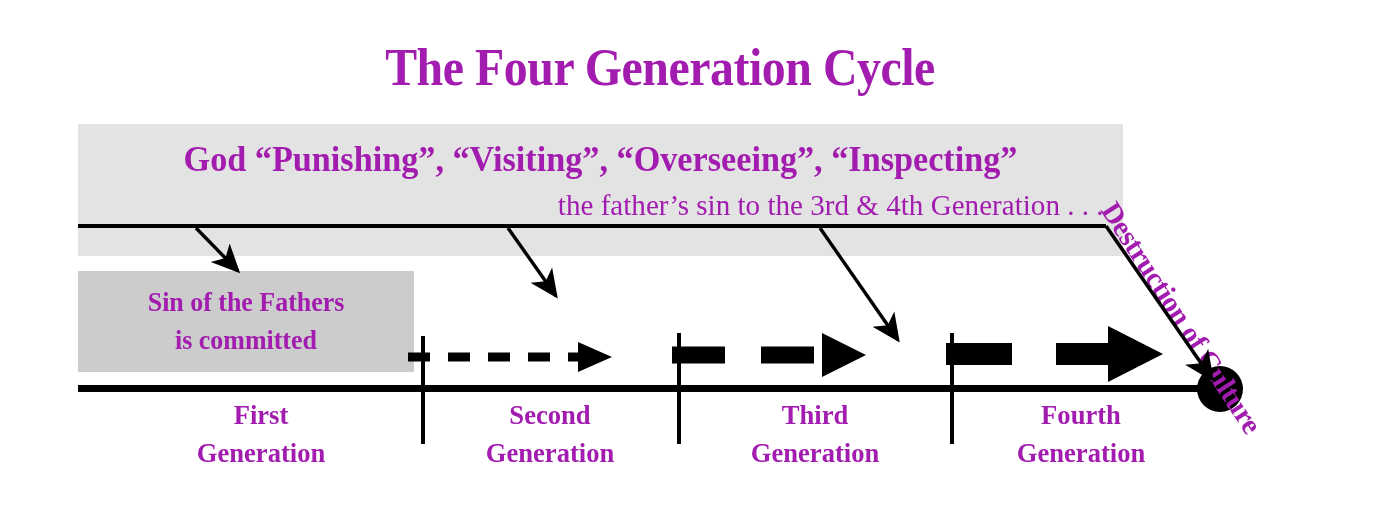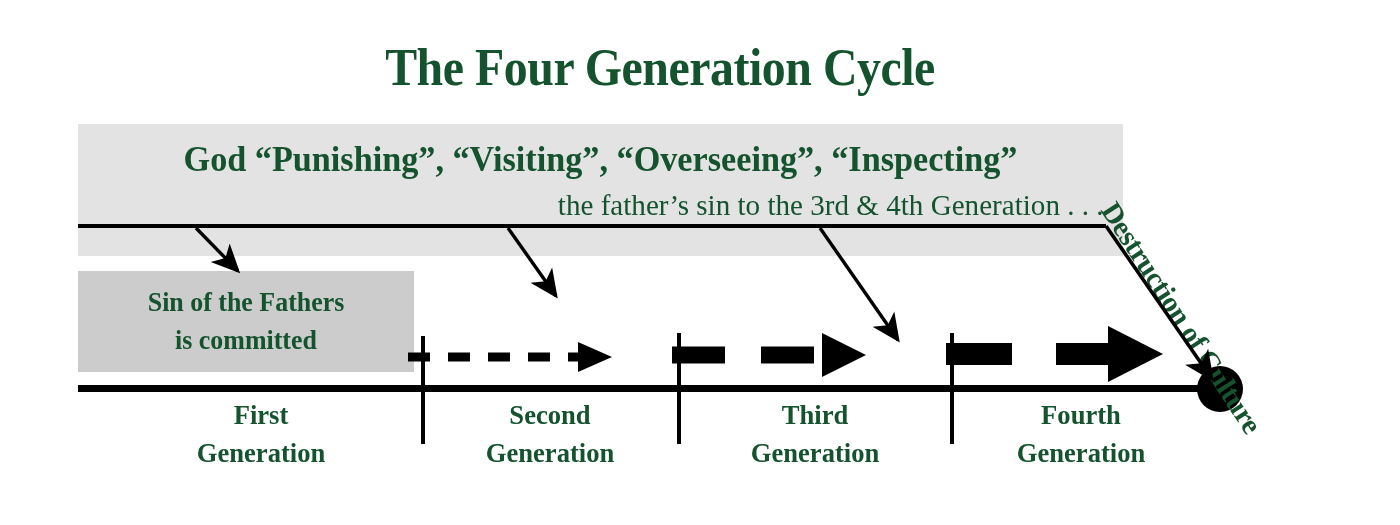--- a/index.html
+++ b/index.html
@@ -7,21 +7,21 @@
     padding: 0;
     background: #ffffff;
   }
   #canvas {
     position: relative;
     width: 1400px;
     height: 491px;
     background: #ffffff;
     overflow: hidden;
     font-family: "Liberation Serif", "DejaVu Serif", serif;
-    color: #14532d;
+    color: #a21caf;
   }
 
   
   #title {
     position: absolute;
     left: 0;
     top: 38px;
     width: 1320px;
     text-align: center;
     font-family: "Liberation Serif", "DejaVu Serif", serif;

